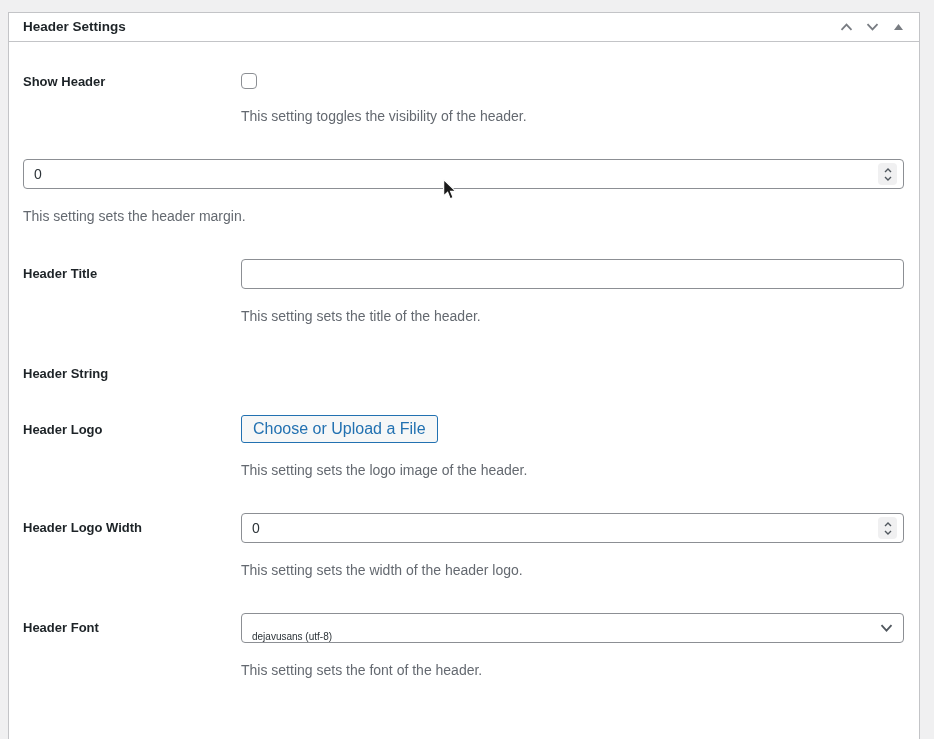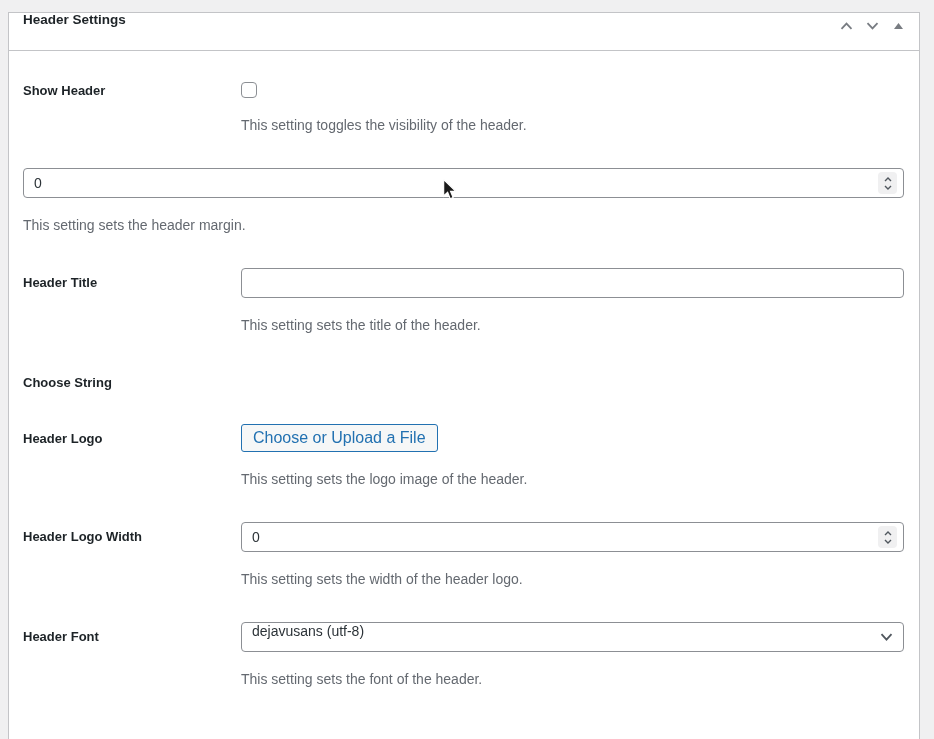--- a/index.html
+++ b/index.html
@@ -10,24 +10,24 @@
     font-family: "Liberation Sans", "DejaVu Sans", sans-serif;
   }
   .panel {
     position: absolute;
     left: 8px; top: 12px;
     width: 912px; height: 780px;
     background: #ffffff;
     border: 1px solid #c3c4c7;
   }
   .panel-header {
-    height: 38px;
+    height: 29px;
     border-bottom: 1px solid #c3c4c7;
     display: flex;
-    align-items: flex-start;
+    align-items: center;
     cursor: pointer;
   }
   .panel-title {
     padding-left: 14px;
     font-size: 13.5px;
     font-weight: 700;
     color: #1d2327;
     line-height: 1;
   }
   .panel-header-icons {
@@ -133,23 +133,23 @@
     cursor: pointer;
   }
   .select-box {
     position: relative;
     width: 100%;
     height: 30px;
     border: 1px solid #8c8f94;
     border-radius: 4px;
     background: #fff;
     display: flex;
-    align-items: flex-start;
+    align-items: flex-end;
     padding: 0 30px 0 10px;
-    font-size: 14px;
+    font-size: 10px;
     color: #2c3338;
     cursor: pointer;
   }
   .select-box .chevron {
     position: absolute;
     right: 10px; top: 50%;
     transform: translateY(-50%);
     display: flex;
   }
   .mouse-cursor {
@@ -216,21 +216,21 @@
       <div class="row-label">Header Title</div>
       <div class="row-field">
         <div class="input-wrap">
           <input type="text" class="text-input" value="" style="">
         </div>
         <div class="description">This setting sets the title of the header.</div>
       </div>
     </div>
 
     <div class="row">
-      <div class="row-label">Choose String</div>
+      <div class="row-label">Header String</div>
     </div>
 
     <div class="row">
       <div class="row-label">Header Logo</div>
       <div class="row-field">
         <button class="file-button">Choose or Upload a File</button>
         <div class="description">This setting sets the logo image of the header.</div>
       </div>
     </div>
 

